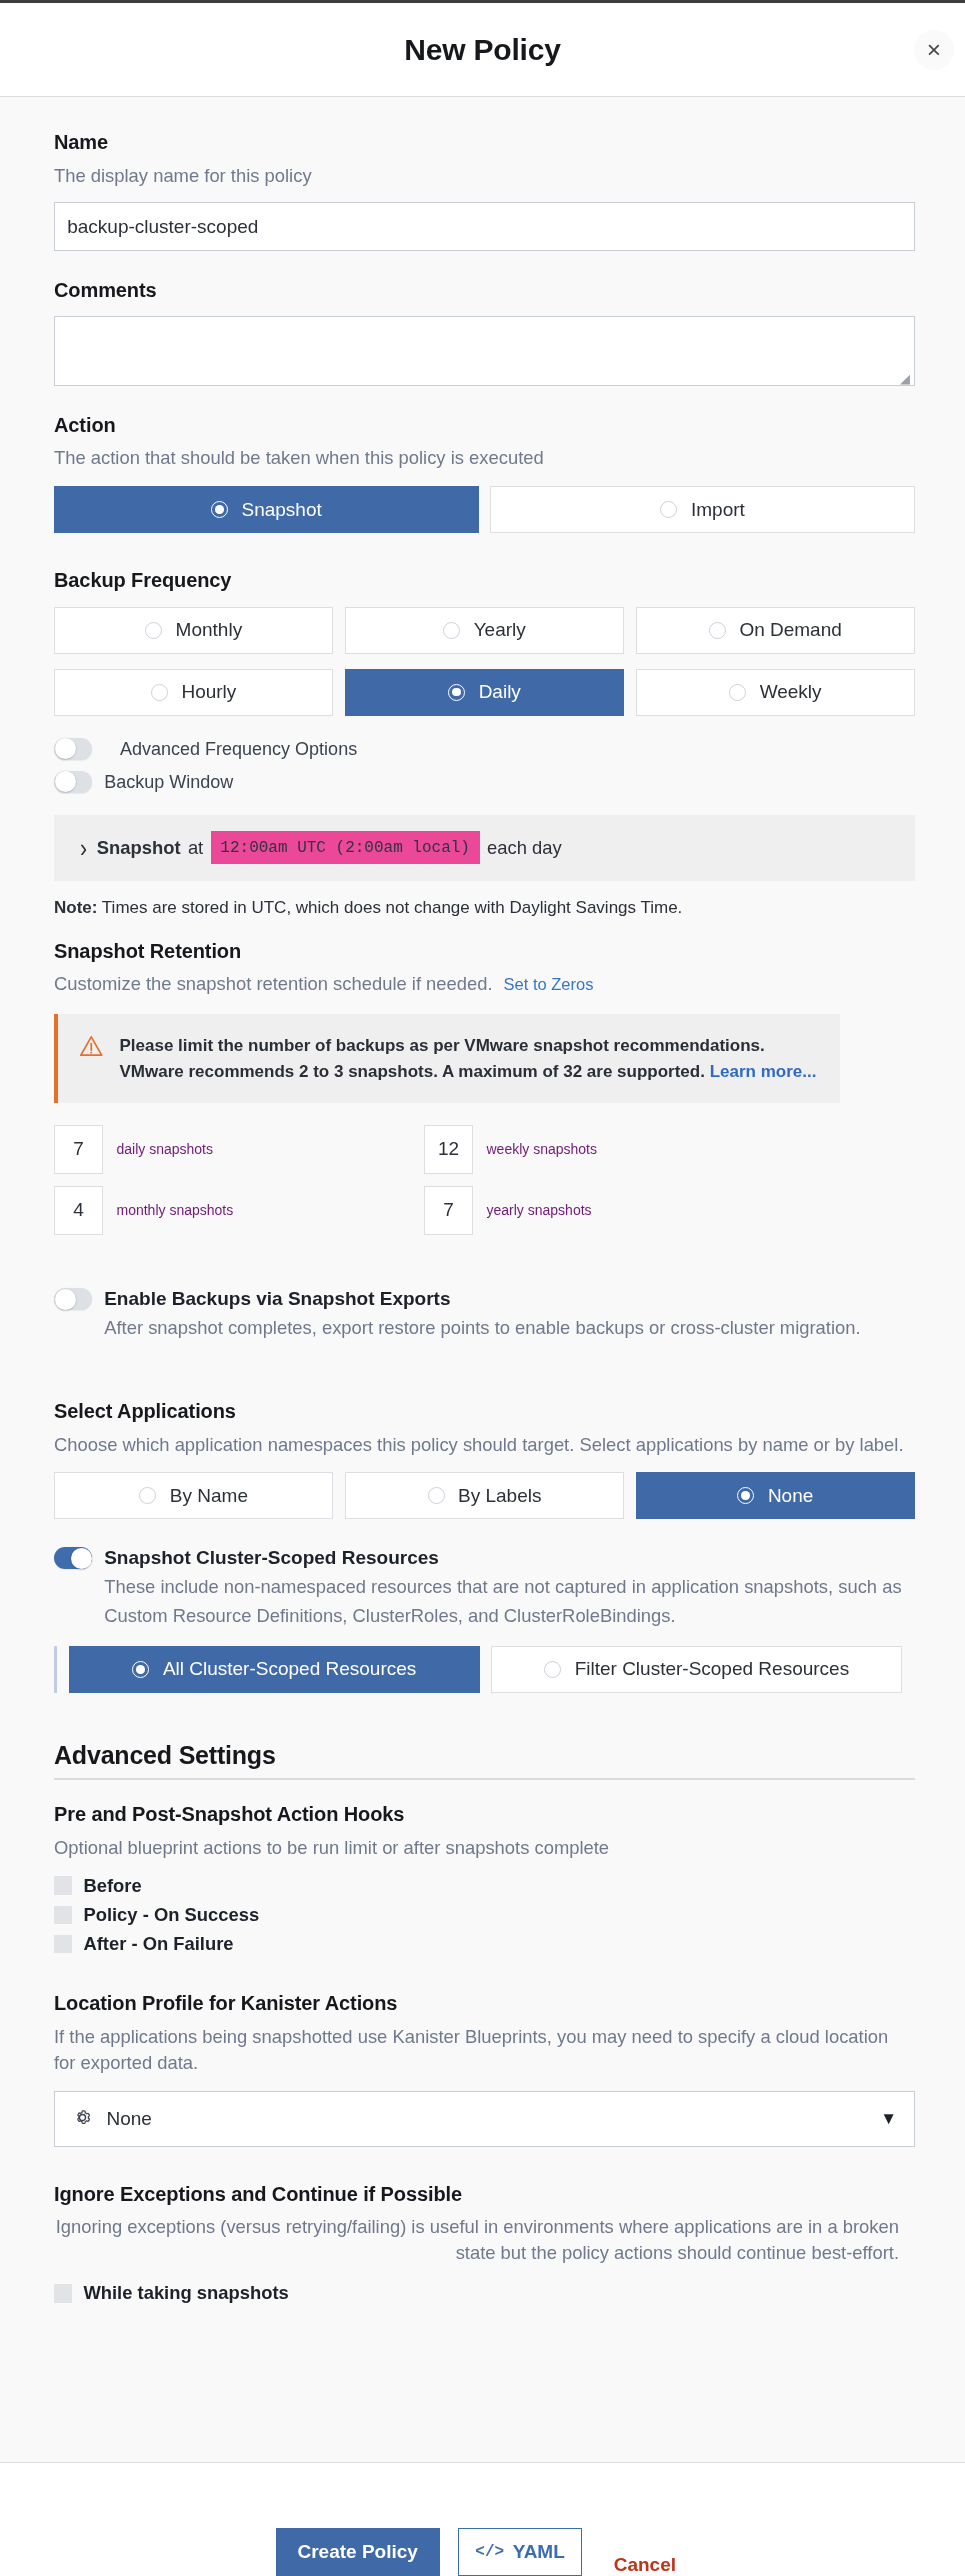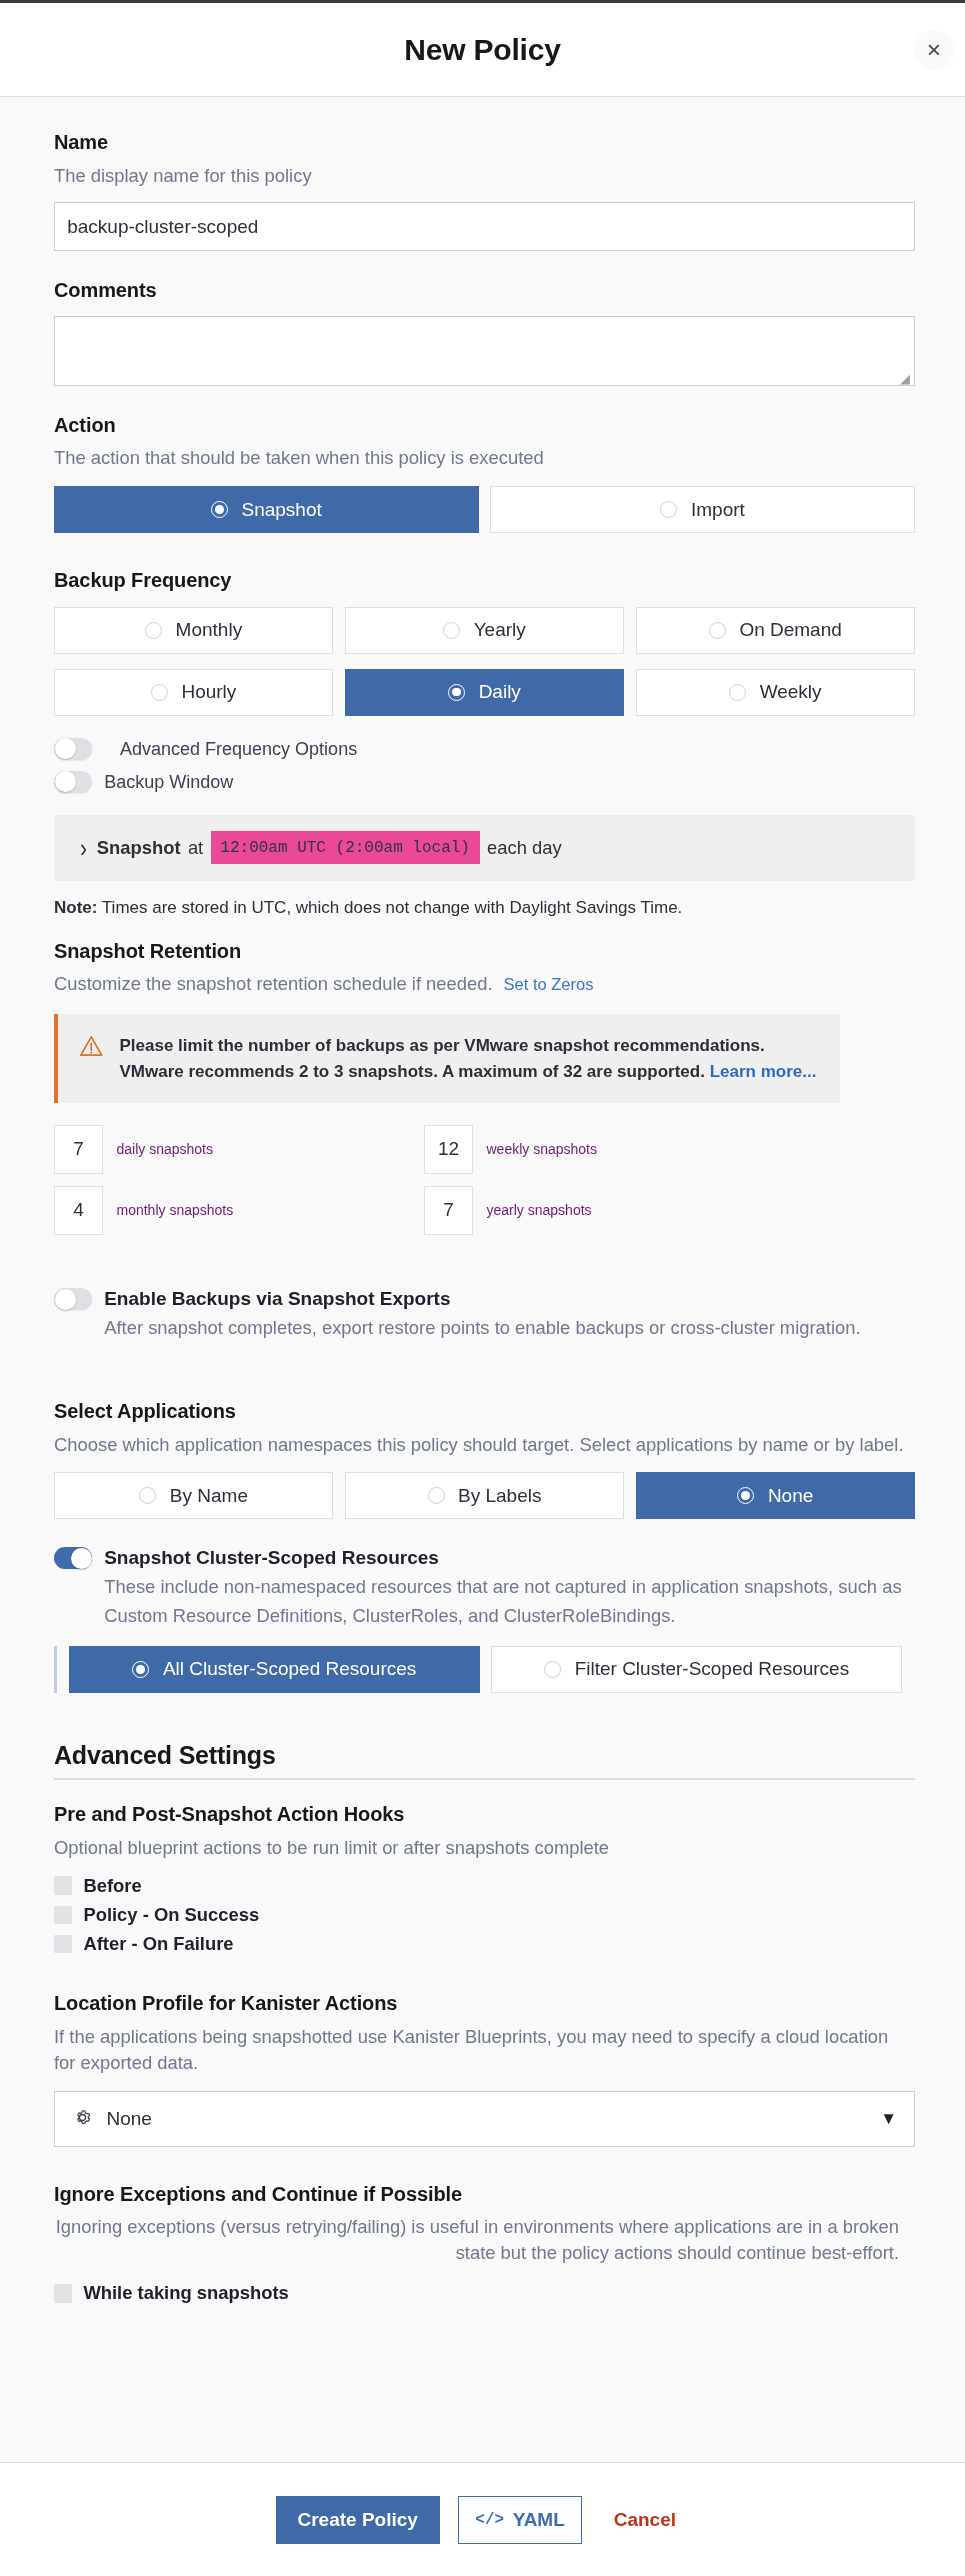--- a/index.html
+++ b/index.html
@@ -286,21 +286,21 @@
   }
   .select .val { font-size: 19px; color: #2c3038; flex: 1 1 auto; }
   .caret { font-size: 17px; color: #1d2129; }
 
   
   .modal-footer {
     height: 114px;
     background: #ffffff;
     border-top: 1.8px solid #dcdcdc;
     display: flex;
-    align-items: center;
+    align-items: flex-end;
     justify-content: center;
     gap: 18.4px;
     flex: 0 0 auto;
   }
   .btn-primary {
     background: #4069a8;
     color: #ffffff;
     font-size: 19px;
     font-weight: bold;
     padding: 0 21px;

